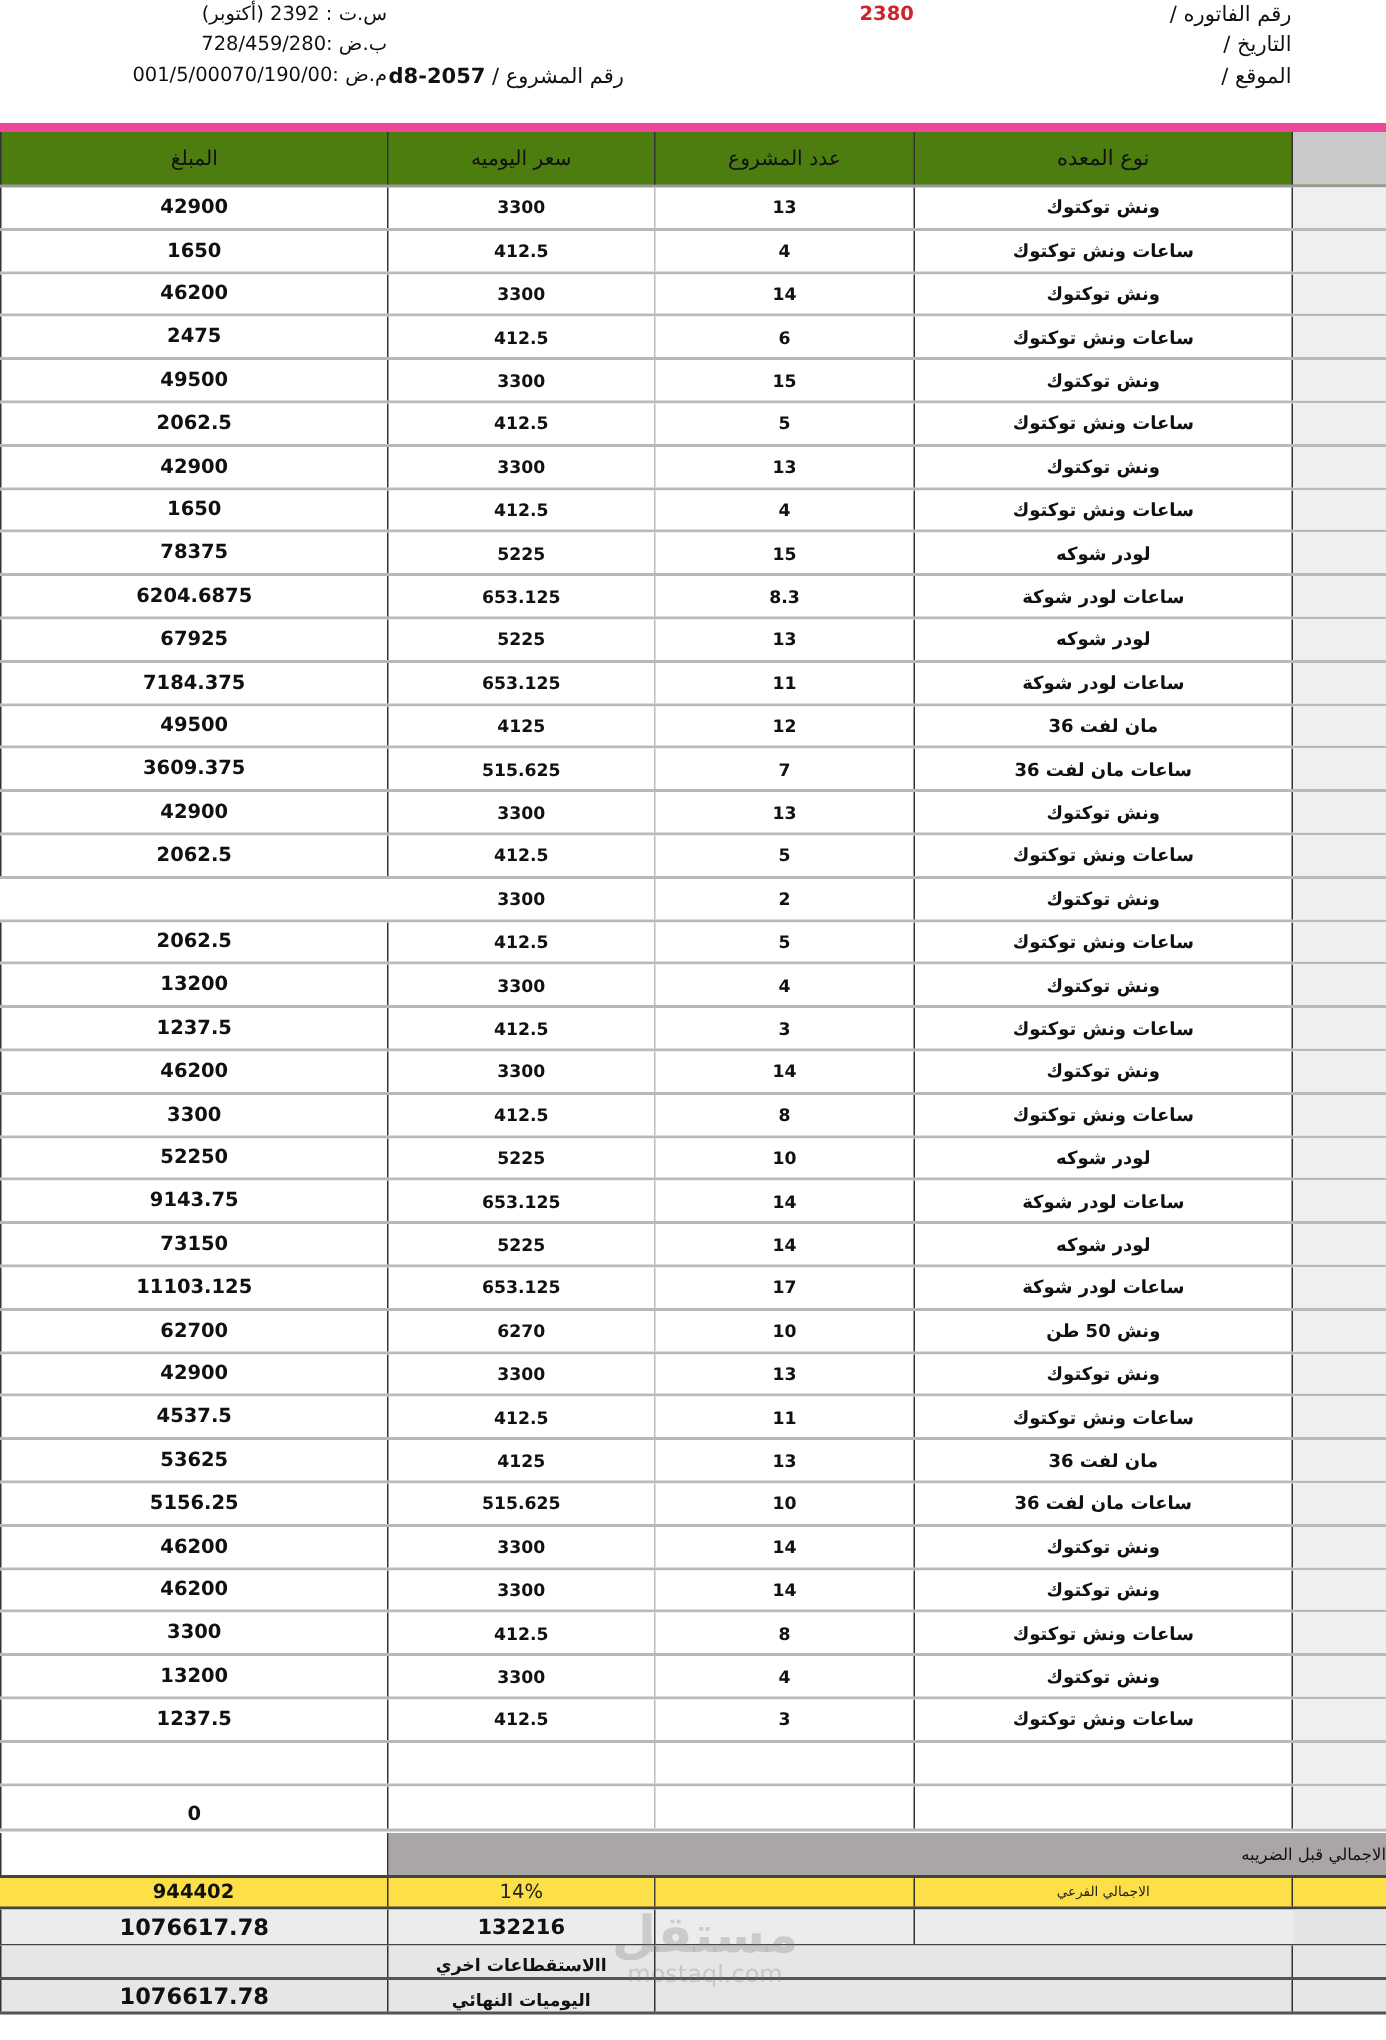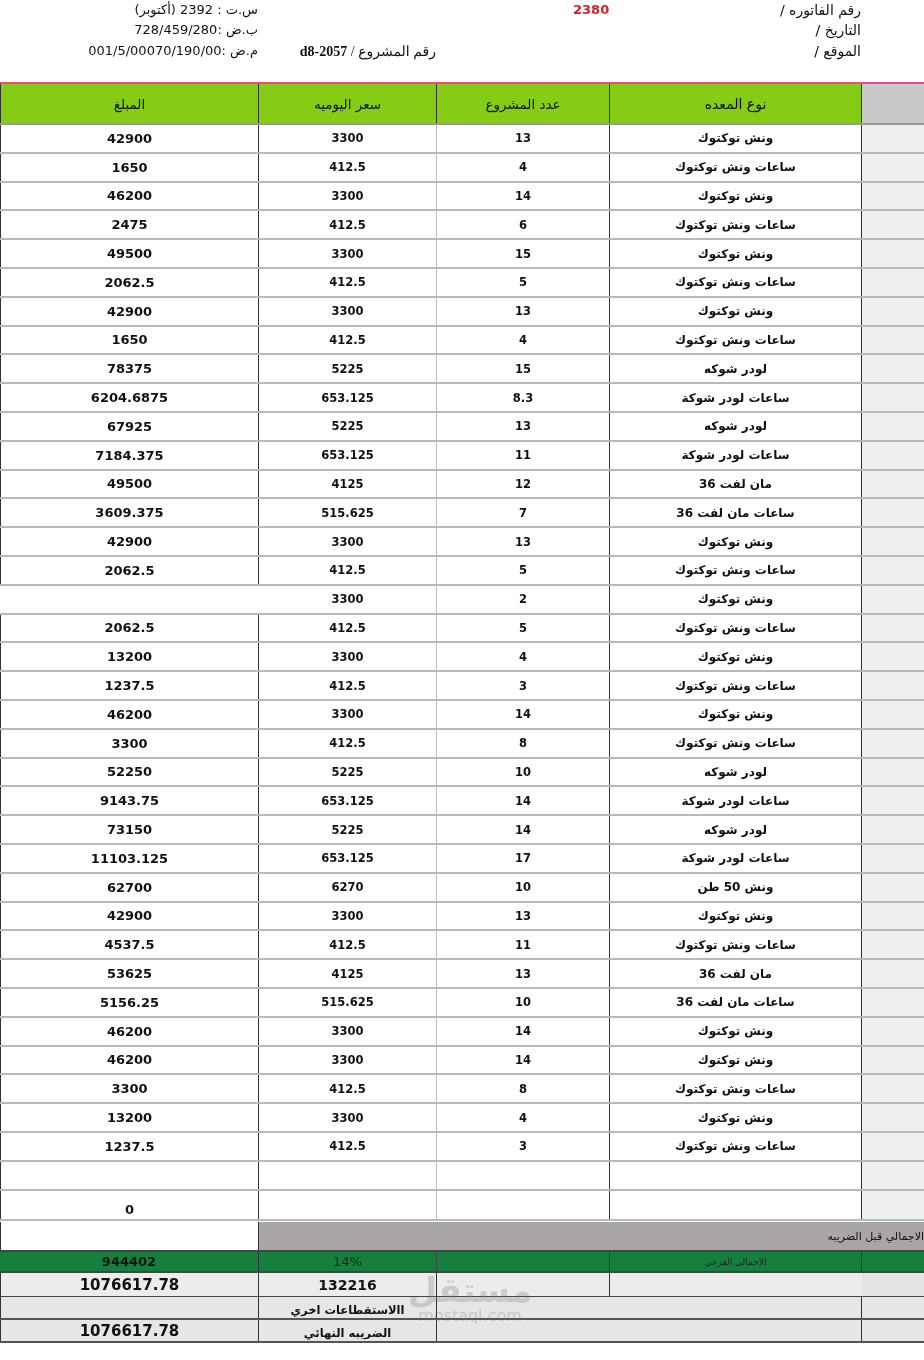--- a/index.html
+++ b/index.html
@@ -8,43 +8,43 @@
   .hdr b{font-weight:bold;}
   .red{color:#d0222a;font-weight:bold;}
   .sheet{position:absolute;left:0;top:82px;width:924px;}
   .row{position:absolute;left:0;width:924px;display:block;}
   .cell{position:absolute;top:0;height:100%;display:flex;align-items:center;justify-content:center;box-sizing:border-box;font-size:12px;}
   .c-amt{left:0;width:259px;border-left:1px solid #333;border-right:1px solid #333;font-weight:bold;font-size:13px;}
   .c-price{left:259px;width:178px;border-right:1px solid #bbb;font-weight:bold;font-size:11.5px;}
   .c-days{left:437px;width:173px;border-right:1px solid #333;font-weight:bold;font-size:11.5px;}
   .c-eq{left:610px;width:252px;border-right:1px solid #333;direction:rtl;font-weight:bold;font-size:12px;}
   .c-stub{left:862px;width:62px;background:#efefef;}
-  .head-row{top:0;height:43px;background:#84cc16;border-top:2px solid #ec4899;border-bottom:2px solid #999;box-sizing:border-box;}
+  .head-row{top:0;height:43px;background:#4d7c0f;border-top:6px solid #ec4899;border-bottom:2px solid #999;box-sizing:border-box;}
   .head-row .cell{font-weight:normal;font-size:13.5px;direction:rtl;}
   .head-row .c-stub{background:#c9c9c9;}
   .data-row{height:28.8px;border-bottom:2px solid #b9b9b9;box-sizing:border-box;background:#fff;}
   .foot-pretax{background:#a9a6a5;}
-  .foot-dark{background:#15803d;}
+  .foot-dark{background:#fde047;}
   .foot-light{background:#ececec;}
   .foot-lighter{background:#e6e6e6;}
   .fcell{position:absolute;top:0;height:100%;display:flex;align-items:center;justify-content:center;box-sizing:border-box;}
   .watermark{position:absolute;left:400px;top:1272px;width:140px;text-align:center;color:rgba(120,120,120,0.28);pointer-events:none;}
   .watermark .big{font-size:34px;font-weight:bold;line-height:36px;direction:rtl;}
   .watermark .small{font-size:16px;line-height:16px;}
 </style>
 </head>
 <body>
 
 <div>
   <div class="hdr" style="right:63px;top:2px;font-size:14px;">رقم الفاتوره /</div>
   <div class="hdr red" style="left:573px;top:2px;font-size:13px;">2380</div>
   <div class="hdr" style="right:63px;top:22px;font-size:14px;">التاريخ /</div>
   <div class="hdr" style="right:63px;top:43px;font-size:14px;">الموقع /</div>
 
-  <div class="hdr" style="right:488px;top:43px;font-size:14px;font-family:Liberation Serif, serif;">
+  <div class="hdr" style="right:508px;top:43px;font-size:14px;">
     <span>رقم المشروع /</span>
     <b style="direction:ltr;unicode-bidi:embed;">d8-2057</b>
   </div>
 
   <div class="hdr" style="right:666px;top:2px;">س.ت : 2392 (أكتوبر)</div>
   <div class="hdr" style="right:666px;top:22px;">ب.ض :728/459/280</div>
   <div class="hdr" style="right:666px;top:43px;">م.ض :001/5/00070/190/00</div>
 </div>
 
 <div class="sheet" id="sheet">
@@ -348,21 +348,21 @@
 
   <div class="row foot-lighter" style="top:1297px;height:23px;border-bottom:2px solid #555;box-sizing:border-box;">
     <div class="fcell" style="left:0;width:259px;border-left:1px solid #333;border-right:1px solid #333;"></div>
     <div class="fcell" style="left:259px;width:178px;border-right:1px solid #333;font-size:11.5px;font-weight:bold;direction:rtl;padding-top:4px;">االاستقطاعات اخري</div>
     <div class="fcell" style="left:437px;width:425px;border-right:1px solid #333;"></div>
     <div class="fcell" style="left:862px;width:62px;"></div>
   </div>
 
   <div class="row foot-lighter" style="top:1320px;height:23px;border-bottom:2px solid #555;box-sizing:border-box;">
     <div class="fcell" style="left:0;width:259px;border-left:1px solid #333;border-right:1px solid #333;font-size:15px;font-weight:bold;">1076617.78</div>
-    <div class="fcell" style="left:259px;width:178px;border-right:1px solid #333;font-size:11.5px;font-weight:bold;direction:rtl;padding-top:4px;">الضريبه النهائي</div>
+    <div class="fcell" style="left:259px;width:178px;border-right:1px solid #333;font-size:11.5px;font-weight:bold;direction:rtl;padding-top:4px;">اليوميات النهائي</div>
     <div class="fcell" style="left:437px;width:425px;border-right:1px solid #333;"></div>
     <div class="fcell" style="left:862px;width:62px;"></div>
   </div>
 </div>
 
 <div class="watermark">
   <div class="big">مستقل</div>
   <div class="small">mostaql.com</div>
 </div>
 

